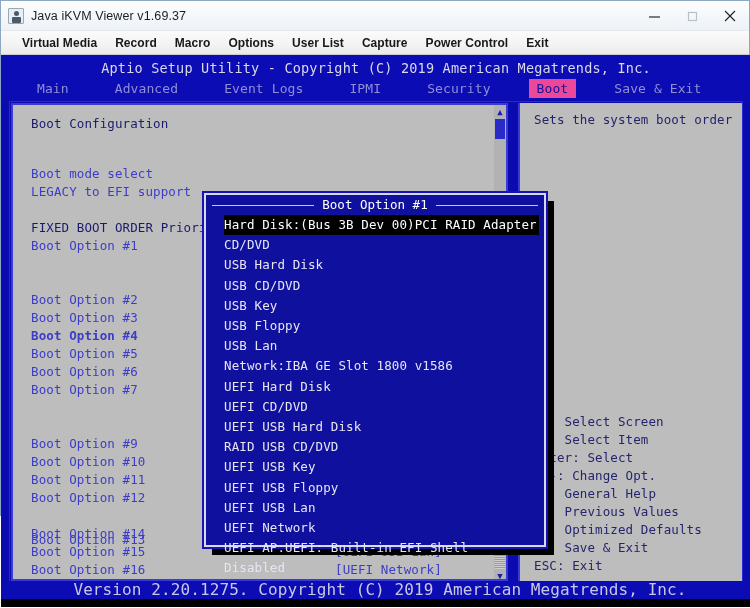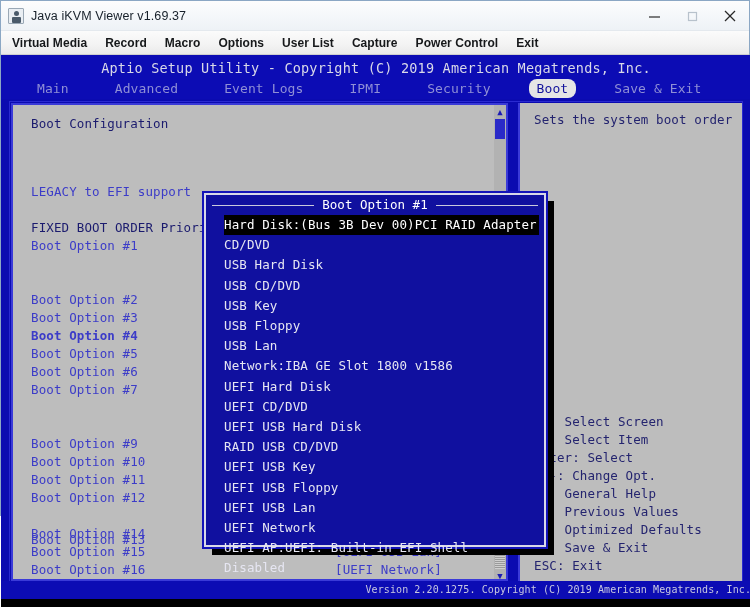--- a/index.html
+++ b/index.html
@@ -75,21 +75,21 @@
     line-height: 1;
   }
   .winbtn svg { display: block; }
 
   
   .menubar {
     height: 24px;
     background: linear-gradient(to bottom, #fbfbfb 0%, #f3f3f3 60%, #eaeaea 100%);
     display: flex;
     align-items: center;
-    padding-left: 2px;
+    padding-left: 12px;
     border-bottom: 1px solid #cfcfcf;
   }
   .menuitem {
     font-size: 12px;
     font-weight: bold;
     color: #16181a;
     padding: 2px 9px;
     white-space: nowrap;
     letter-spacing: 0.05px;
   }
@@ -138,23 +138,22 @@
   }
   .bios-tab {
     font-size: 13px;
     color: #8f8fd6;
     padding: 0 8px;
     line-height: 19px;
     white-space: nowrap;
     letter-spacing: 0.1px;
   }
   .bios-tab.active {
-    background: #e5e5e5;
+    background: #ec4899;
     color: #14149c;
-    border-radius: 8px;
   }
 
   
   .panels {
     position: absolute;
     left: 8px; top: 46px;
     width: 734px;
     height: 482px;
     border: 1px solid #2a2ad0;
     background: #0b0bb0;
@@ -279,23 +278,23 @@
   }
 
   
   .bios-footer {
     position: absolute;
     left: 0; bottom: 4px;
     width: 750px;
     height: 18px;
     background: #0c0cb4;
     color: #c8c8e0;
-    font-size: 10px;
+    font-size: 16px;
     line-height: 18px;
-    text-align: right;
+    text-align: center;
     white-space: nowrap;
     letter-spacing: 0.1px;
     padding-left: 8px;
   }
   .bios-bottomstripe {
     position: absolute;
     left: 0; bottom: 0;
     width: 750px; height: 4px;
     background: #000000;
   }
@@ -353,20 +352,21 @@
           <div class="bios-tab active">Boot</div>
           <div class="bios-tab">Save &amp; Exit</div>
         </div>
       </div>
 
       <div class="panels">
 
         <div class="panel-left">
           <div class="bios-line c-head" style="left:18px; top:10px;">Boot Configuration</div>
 
+          <div class="bios-line c-item" style="left:18px; top:60px;">Boot mode select</div>
           <div class="bios-line c-item" style="left:18px; top:78px;">LEGACY to EFI support</div>
           <div class="bios-line c-head" style="left:18px; top:114px;">FIXED BOOT ORDER Priorities</div>
           <div class="bios-line c-item" style="left:18px; top:132px;">Boot Option #1</div>
           <div class="bios-line c-item" style="left:18px; top:186px;">Boot Option #2</div>
           <div class="bios-line c-item" style="left:18px; top:204px;">Boot Option #3</div>
           <div class="bios-line c-item" style="left:18px; top:222px;font-weight:bold;">Boot Option #4</div>
           <div class="bios-line c-item" style="left:18px; top:240px;">Boot Option #5</div>
           <div class="bios-line c-item" style="left:18px; top:258px;">Boot Option #6</div>
           <div class="bios-line c-item" style="left:18px; top:276px;">Boot Option #7</div>
           <div class="bios-line c-item" style="left:18px; top:330px;">Boot Option #9</div>

